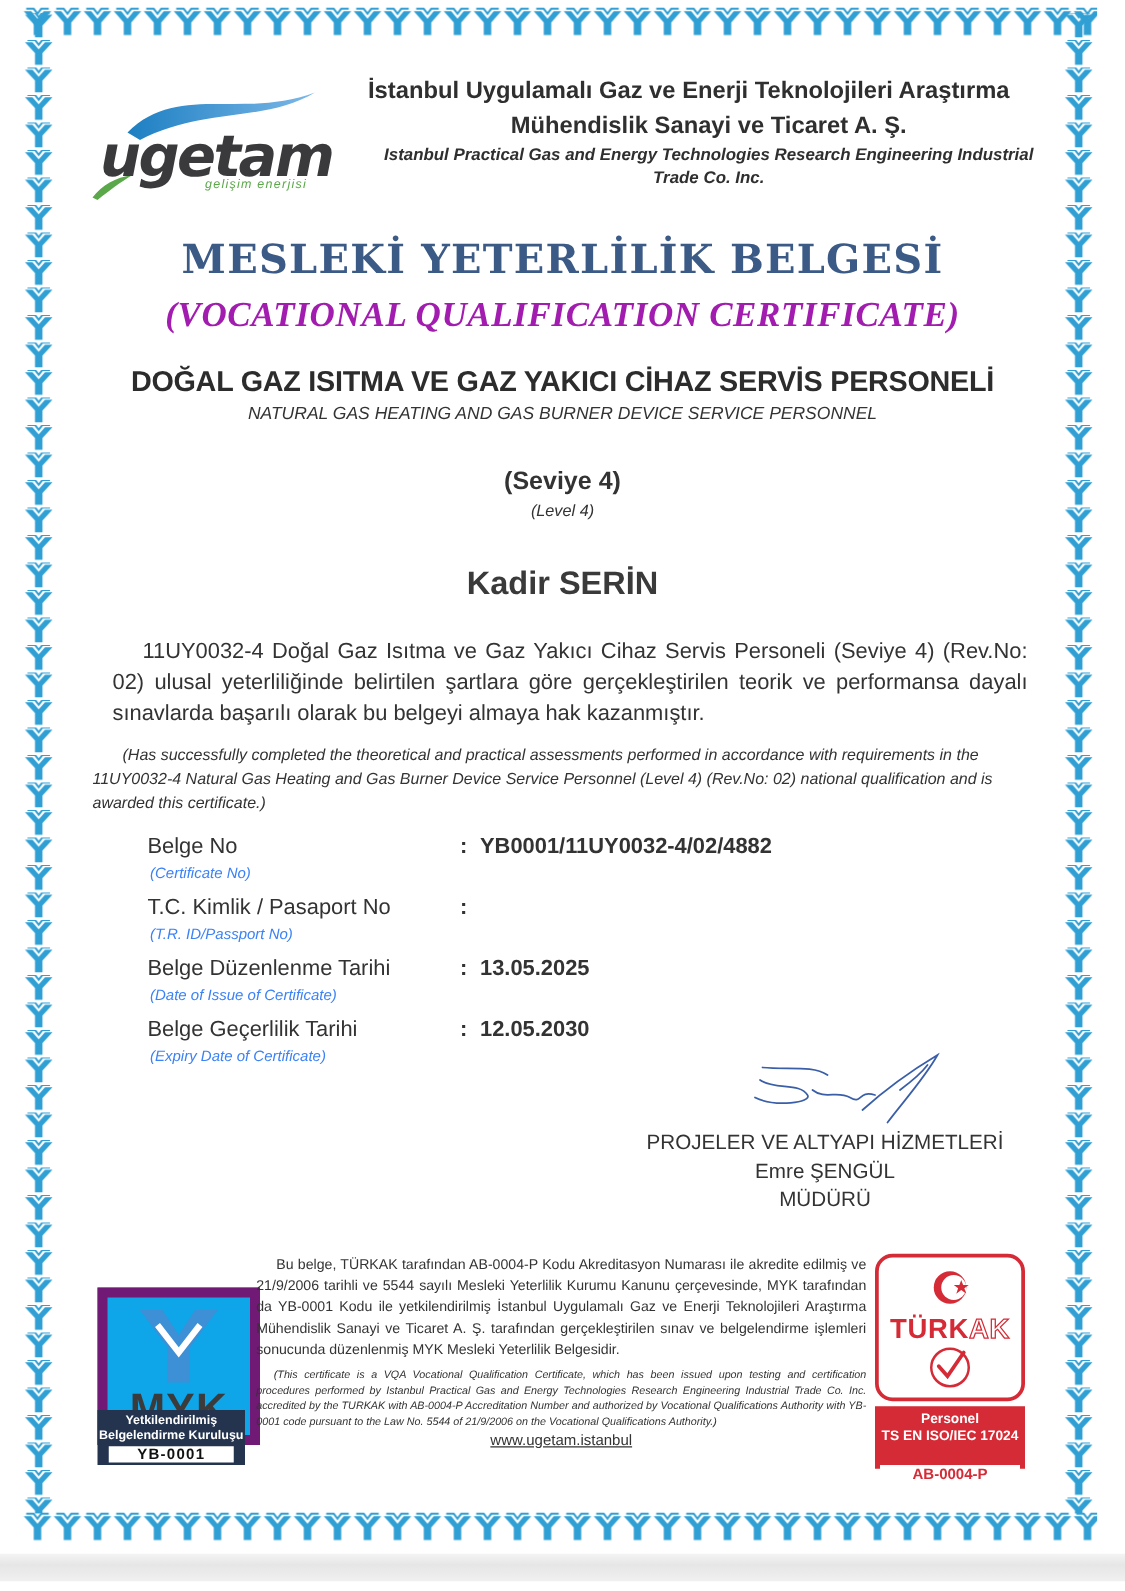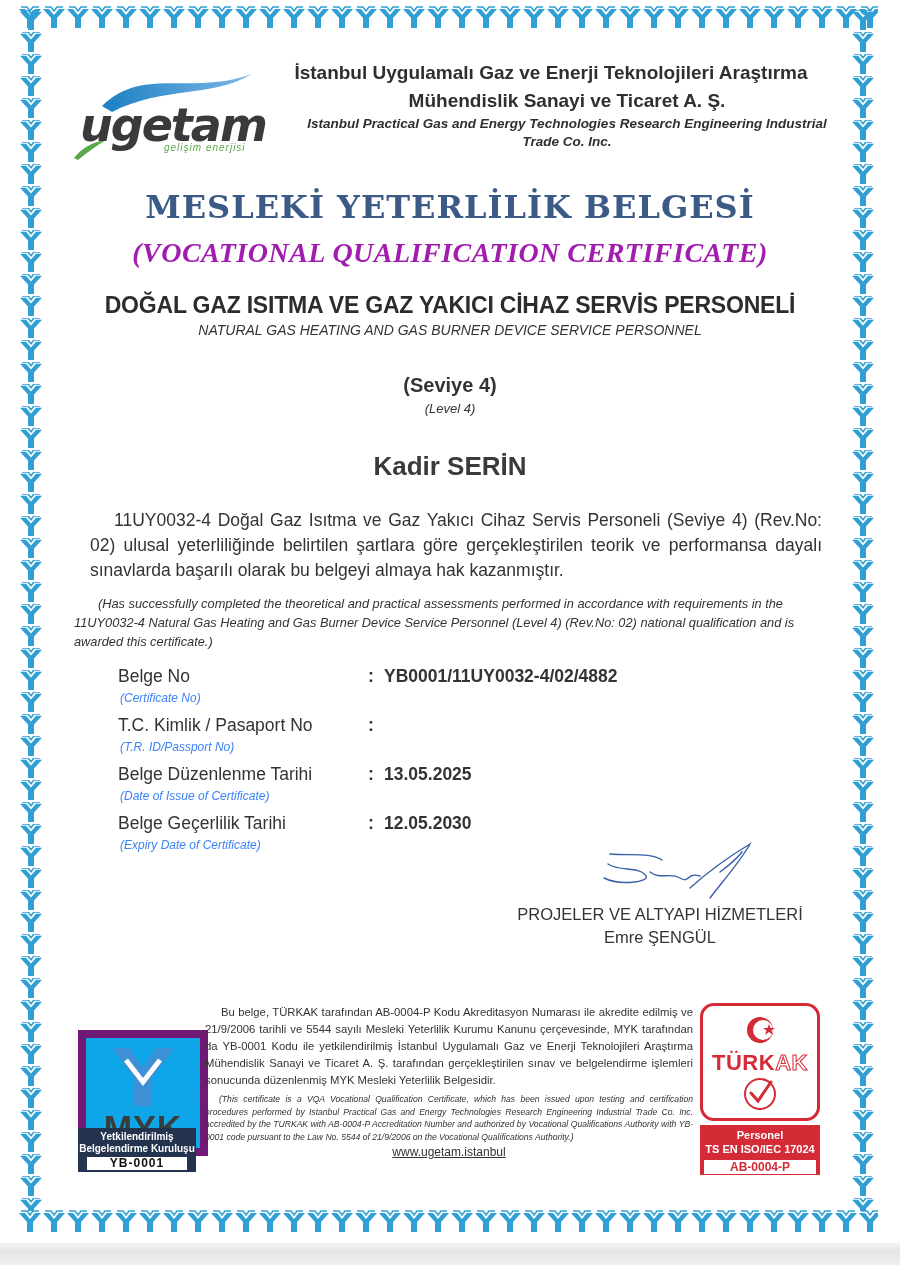--- a/index.html
+++ b/index.html
@@ -56,21 +56,21 @@
 
     .legal-tr { left: 205px; width: 488px; top: 1004px; font-size: 11.3px; line-height: 17px; text-align: justify; color:#333; text-indent: 16px; }
     .legal-en { left: 205px; width: 488px; top: 1093px; font-size: 8.6px; line-height: 12.5px; text-align: justify; font-style: italic; color:#333; text-indent: 14px; }
     .website { left: 205px; width: 488px; top: 1145px; text-align:center; font-size: 12px; color:#333; text-decoration: underline; }
 
     .turkak { left: 700px; top: 1003px; width: 124px; height: 172px; }
     .turkak-box { position:absolute; left:0; top:0; width: 114px; height: 112px; border: 3px solid #d52b36; border-radius: 14px; background:#fff; }
     .turkak-word { position:absolute; left:0; right:0; top: 44px; text-align:center; font-size: 22px; font-weight: bold; color: #d52b36; letter-spacing: 0.5px; }
     .turkak-word .outline { color: #fff; -webkit-text-stroke: 1px #d52b36; }
     .turkak-band { position:absolute; left:0; top: 122px; width: 120px; height: 50px; background: #d52b36; color:#fff; text-align:center; font-size: 11px; font-weight: bold; line-height: 14px; padding-top: 3px; box-sizing: border-box; }
-    .turkak-code { display:block; margin: 4px auto 0; width: 112px; background:#fff; color:#d52b36; font-size: 12px; line-height: 14px; }
+    .turkak-code { display:block; margin: 16px auto 0; width: 112px; background:#fff; color:#d52b36; font-size: 12px; line-height: 14px; }
   </style>
 </head>
 <body>
 
 <svg width="0" height="0" style="position:absolute">
   <defs>
     <g id="ymotif">
       <path d="M1 3 L7 3 L12 9 L17 3 L23 3 L15 12 L15 22 L9 22 L9 12 Z" fill="#2f9fd4"></path>
       <path d="M3 1 L9 1 L12 5 L15 1 L21 1" fill="none" stroke="#2f9fd4" stroke-width="1.6"></path>
     </g>
@@ -163,20 +163,21 @@
   <span class="colon">:</span>
   <span class="val">12.05.2030</span>
 </div>
 
 <svg class="abs sig" viewBox="0 0 170 70">
   <path d="M20 12 C40 14, 60 10, 72 18 M18 22 C30 30, 50 24, 56 34 C60 40, 30 44, 14 36 M60 30 C70 38, 80 30, 90 36 C100 42, 96 30, 110 34 M100 46 C120 28, 140 14, 160 2 C150 20, 132 40, 120 56 M130 30 C138 24, 146 18, 152 10" fill="none" stroke="#3a5fa8" stroke-width="1.4" stroke-linecap="round"></path>
 </svg>
 <div class="abs signer">
   <div>PROJELER VE ALTYAPI HİZMETLERİ</div>
   <div>Emre ŞENGÜL</div>
+  <div>MÜDÜRÜ</div>
 </div>
 
 <div class="abs myk">
   <div class="myk-box">
     <svg width="114" height="70" viewBox="0 0 114 70" style="position:absolute;left:0;top:4px">
       <path d="M26 6 L44 6 L57 26 L70 6 L88 6 L66 36 L66 64 L48 64 L48 36 Z" fill="#3d8fd6"></path>
       <path d="M40 18 L57 40 L74 18" fill="none" stroke="#fff" stroke-width="5"></path>
     </svg>
     <div class="myk-text">MYK</div>
   </div>

